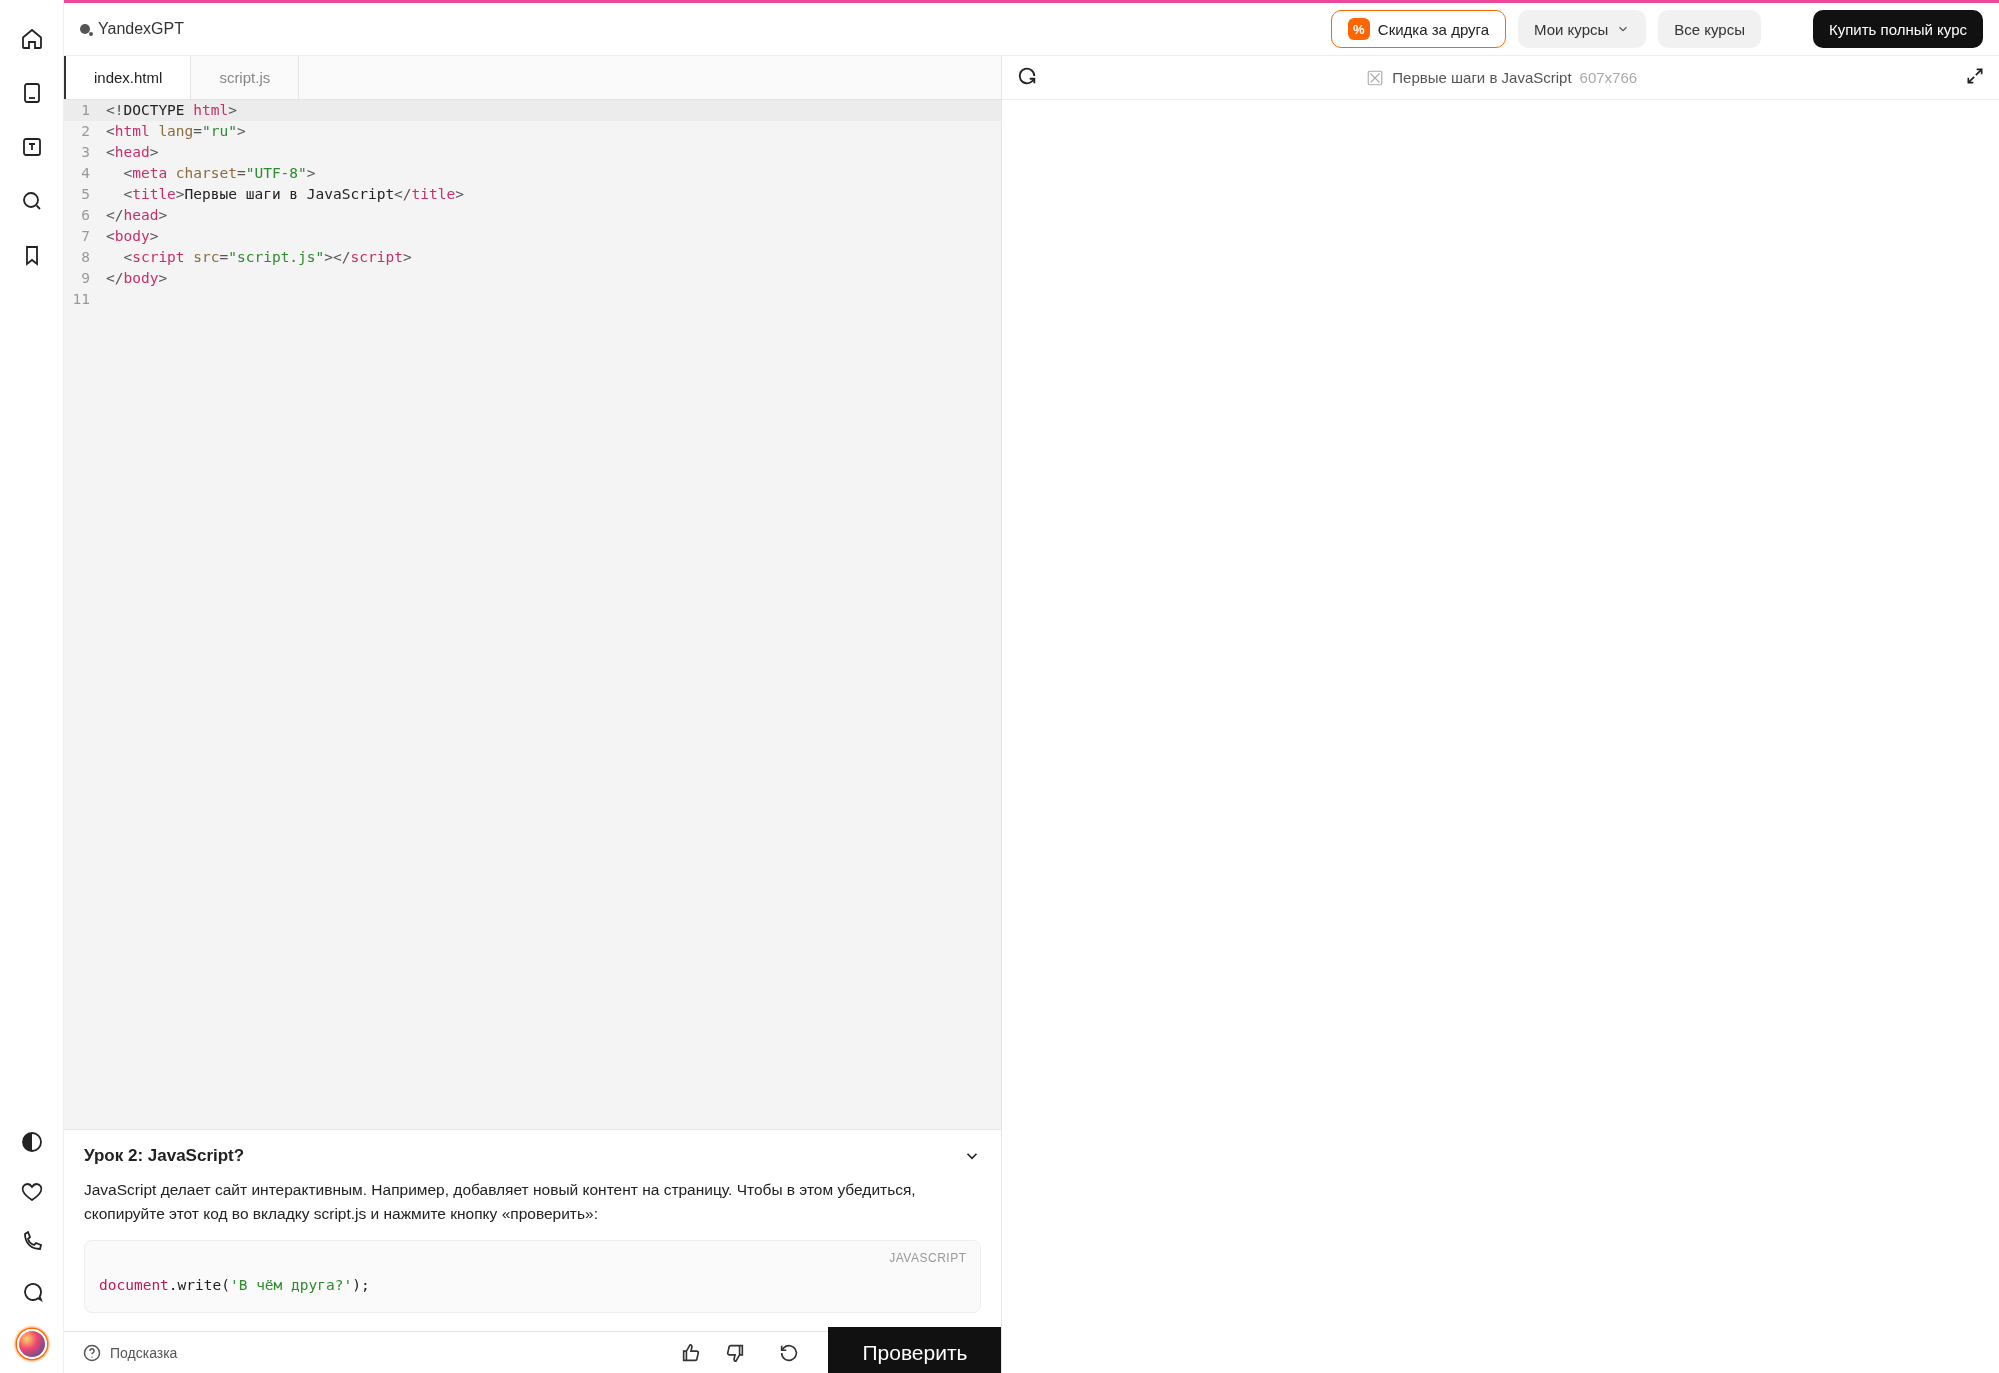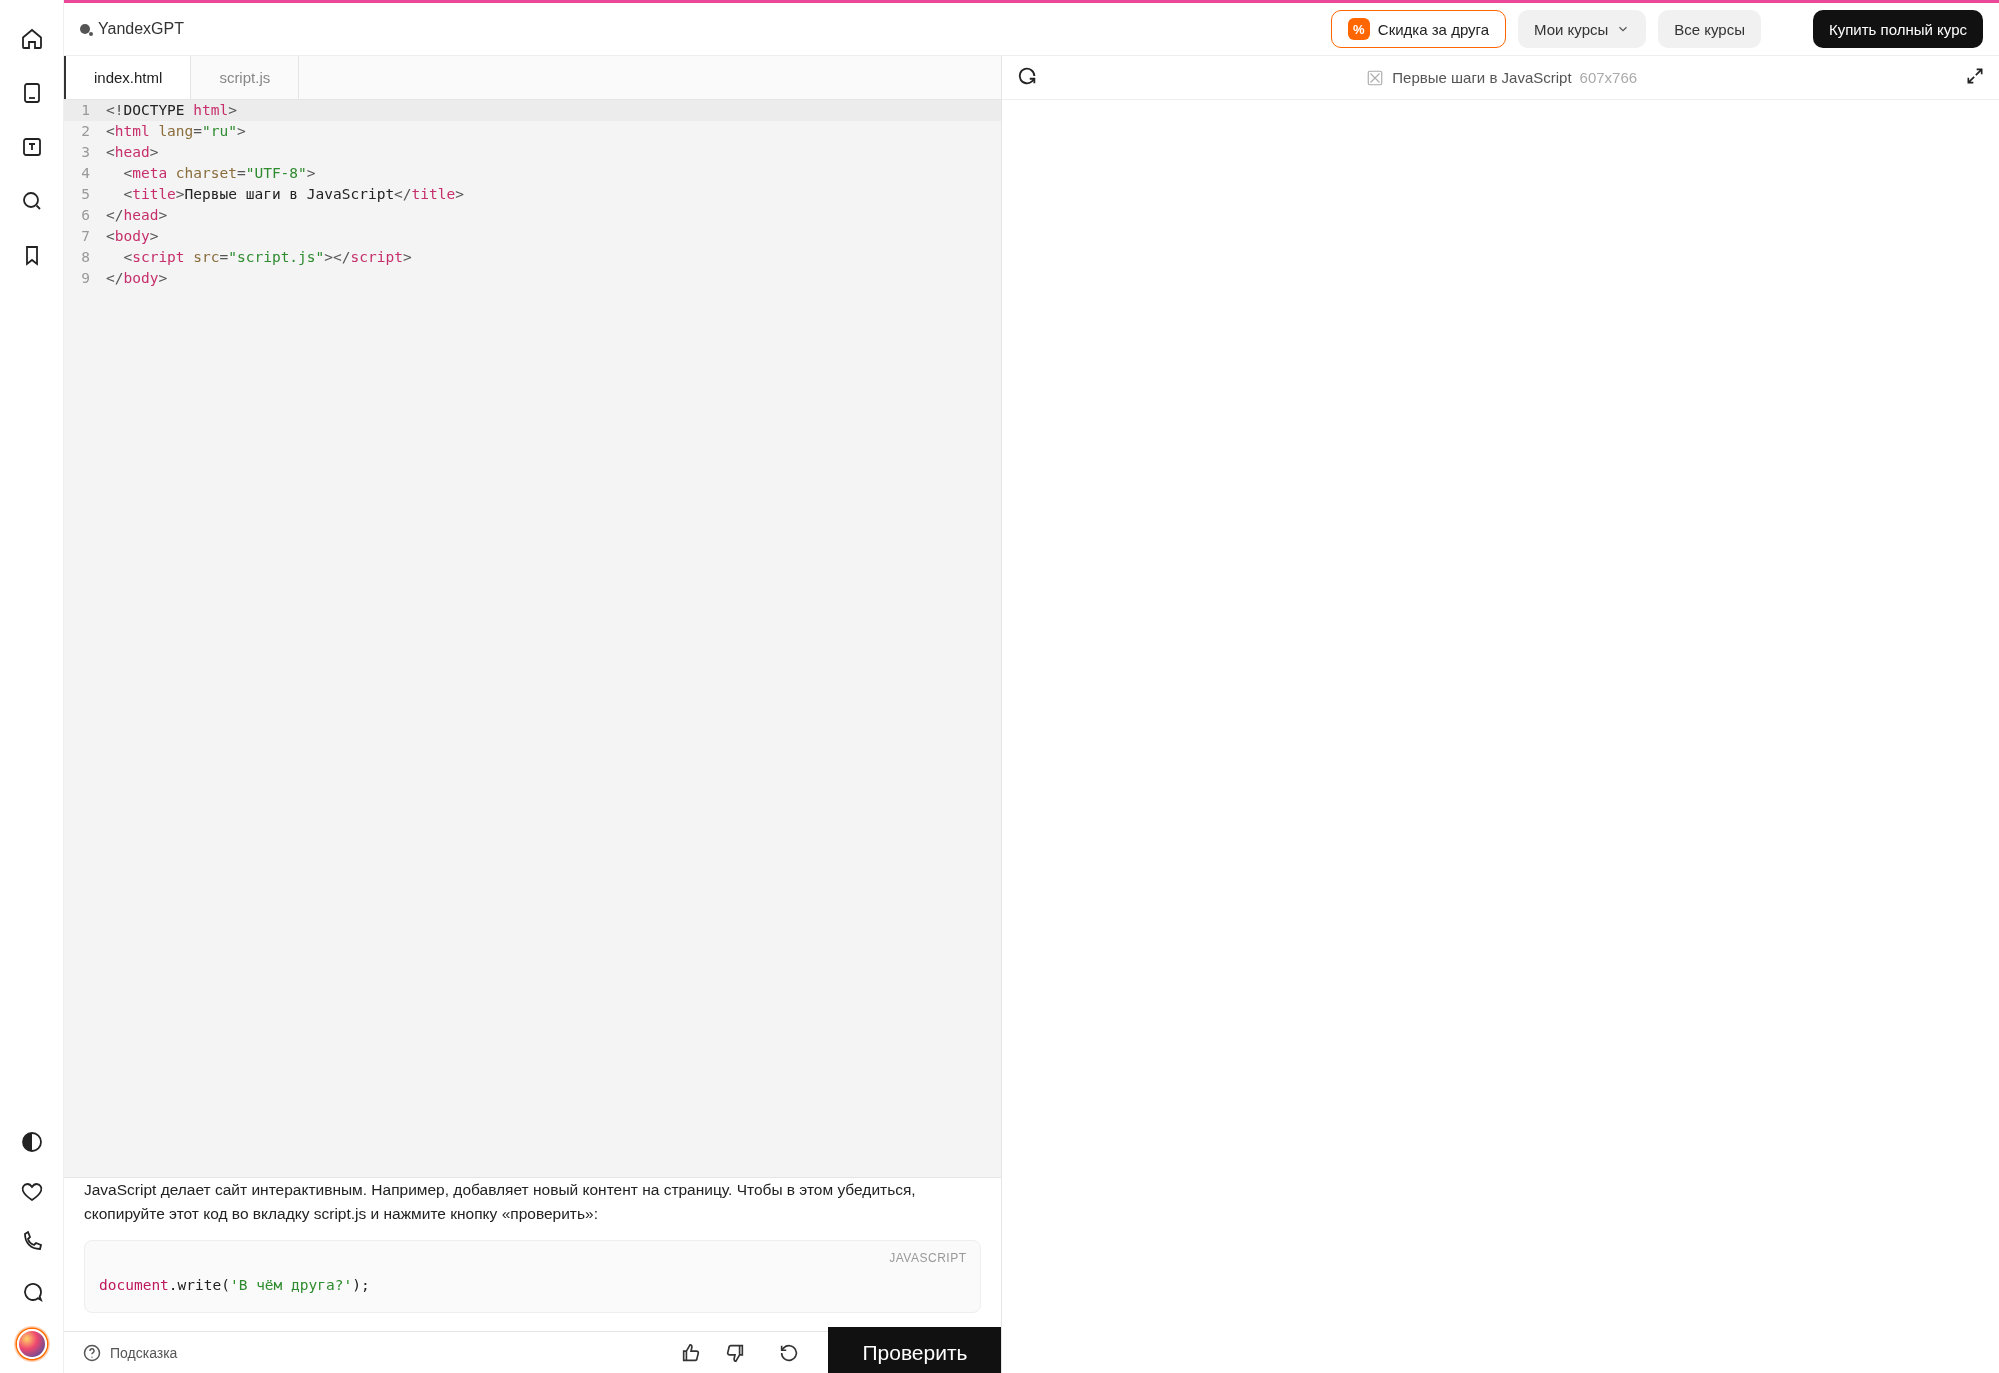--- a/index.html
+++ b/index.html
@@ -215,23 +215,33 @@
               <div class="code"><span class="tag-bracket">&lt;</span><span class="tag-name">body</span><span class="tag-bracket">&gt;</span></div>
             </div>
             <div class="code-line">
               <div class="gutter">8</div>
               <div class="code"><span class="tag-bracket">  &lt;</span><span class="tag-name">script</span><span class="attr-name"> src</span><span class="tag-bracket">=</span><span class="attr-val">"script.js"</span><span class="tag-bracket">&gt;&lt;/</span><span class="tag-name">script</span><span class="tag-bracket">&gt;</span></div>
             </div>
             <div class="code-line">
               <div class="gutter">9</div>
               <div class="code"><span class="tag-bracket">&lt;/</span><span class="tag-name">body</span><span class="tag-bracket">&gt;</span></div>
             </div>
+            <div class="code-line">
+              <div class="gutter">11</div>
+              <div class="code"></div>
+            </div>
           </div>
 
         <div class="lesson">
+          <div class="lesson-header">
+            <span>Урок 2: JavaScript?</span>
+            <svg viewBox="0 0 24 24">
+                <path d="m6 9 6 6 6-6"></path>
+              </svg>
+          </div>
           <div class="lesson-body">
             <div>JavaScript делает сайт интерактивным. Например, добавляет новый контент на страницу. Чтобы в этом убедиться, скопируйте этот код во вкладку script.js и нажмите кнопку «проверить»:</div>
             <div class="code-snippet">
               <div class="snippet-lang">JAVASCRIPT</div>
               <div class="snippet-code"><span class="tok-obj">document</span><span>.write(</span><span class="tok-str">'В чём друга?'</span><span>);</span></div>
             </div>
           </div>
         </div>
 
         <div class="bottombar">

